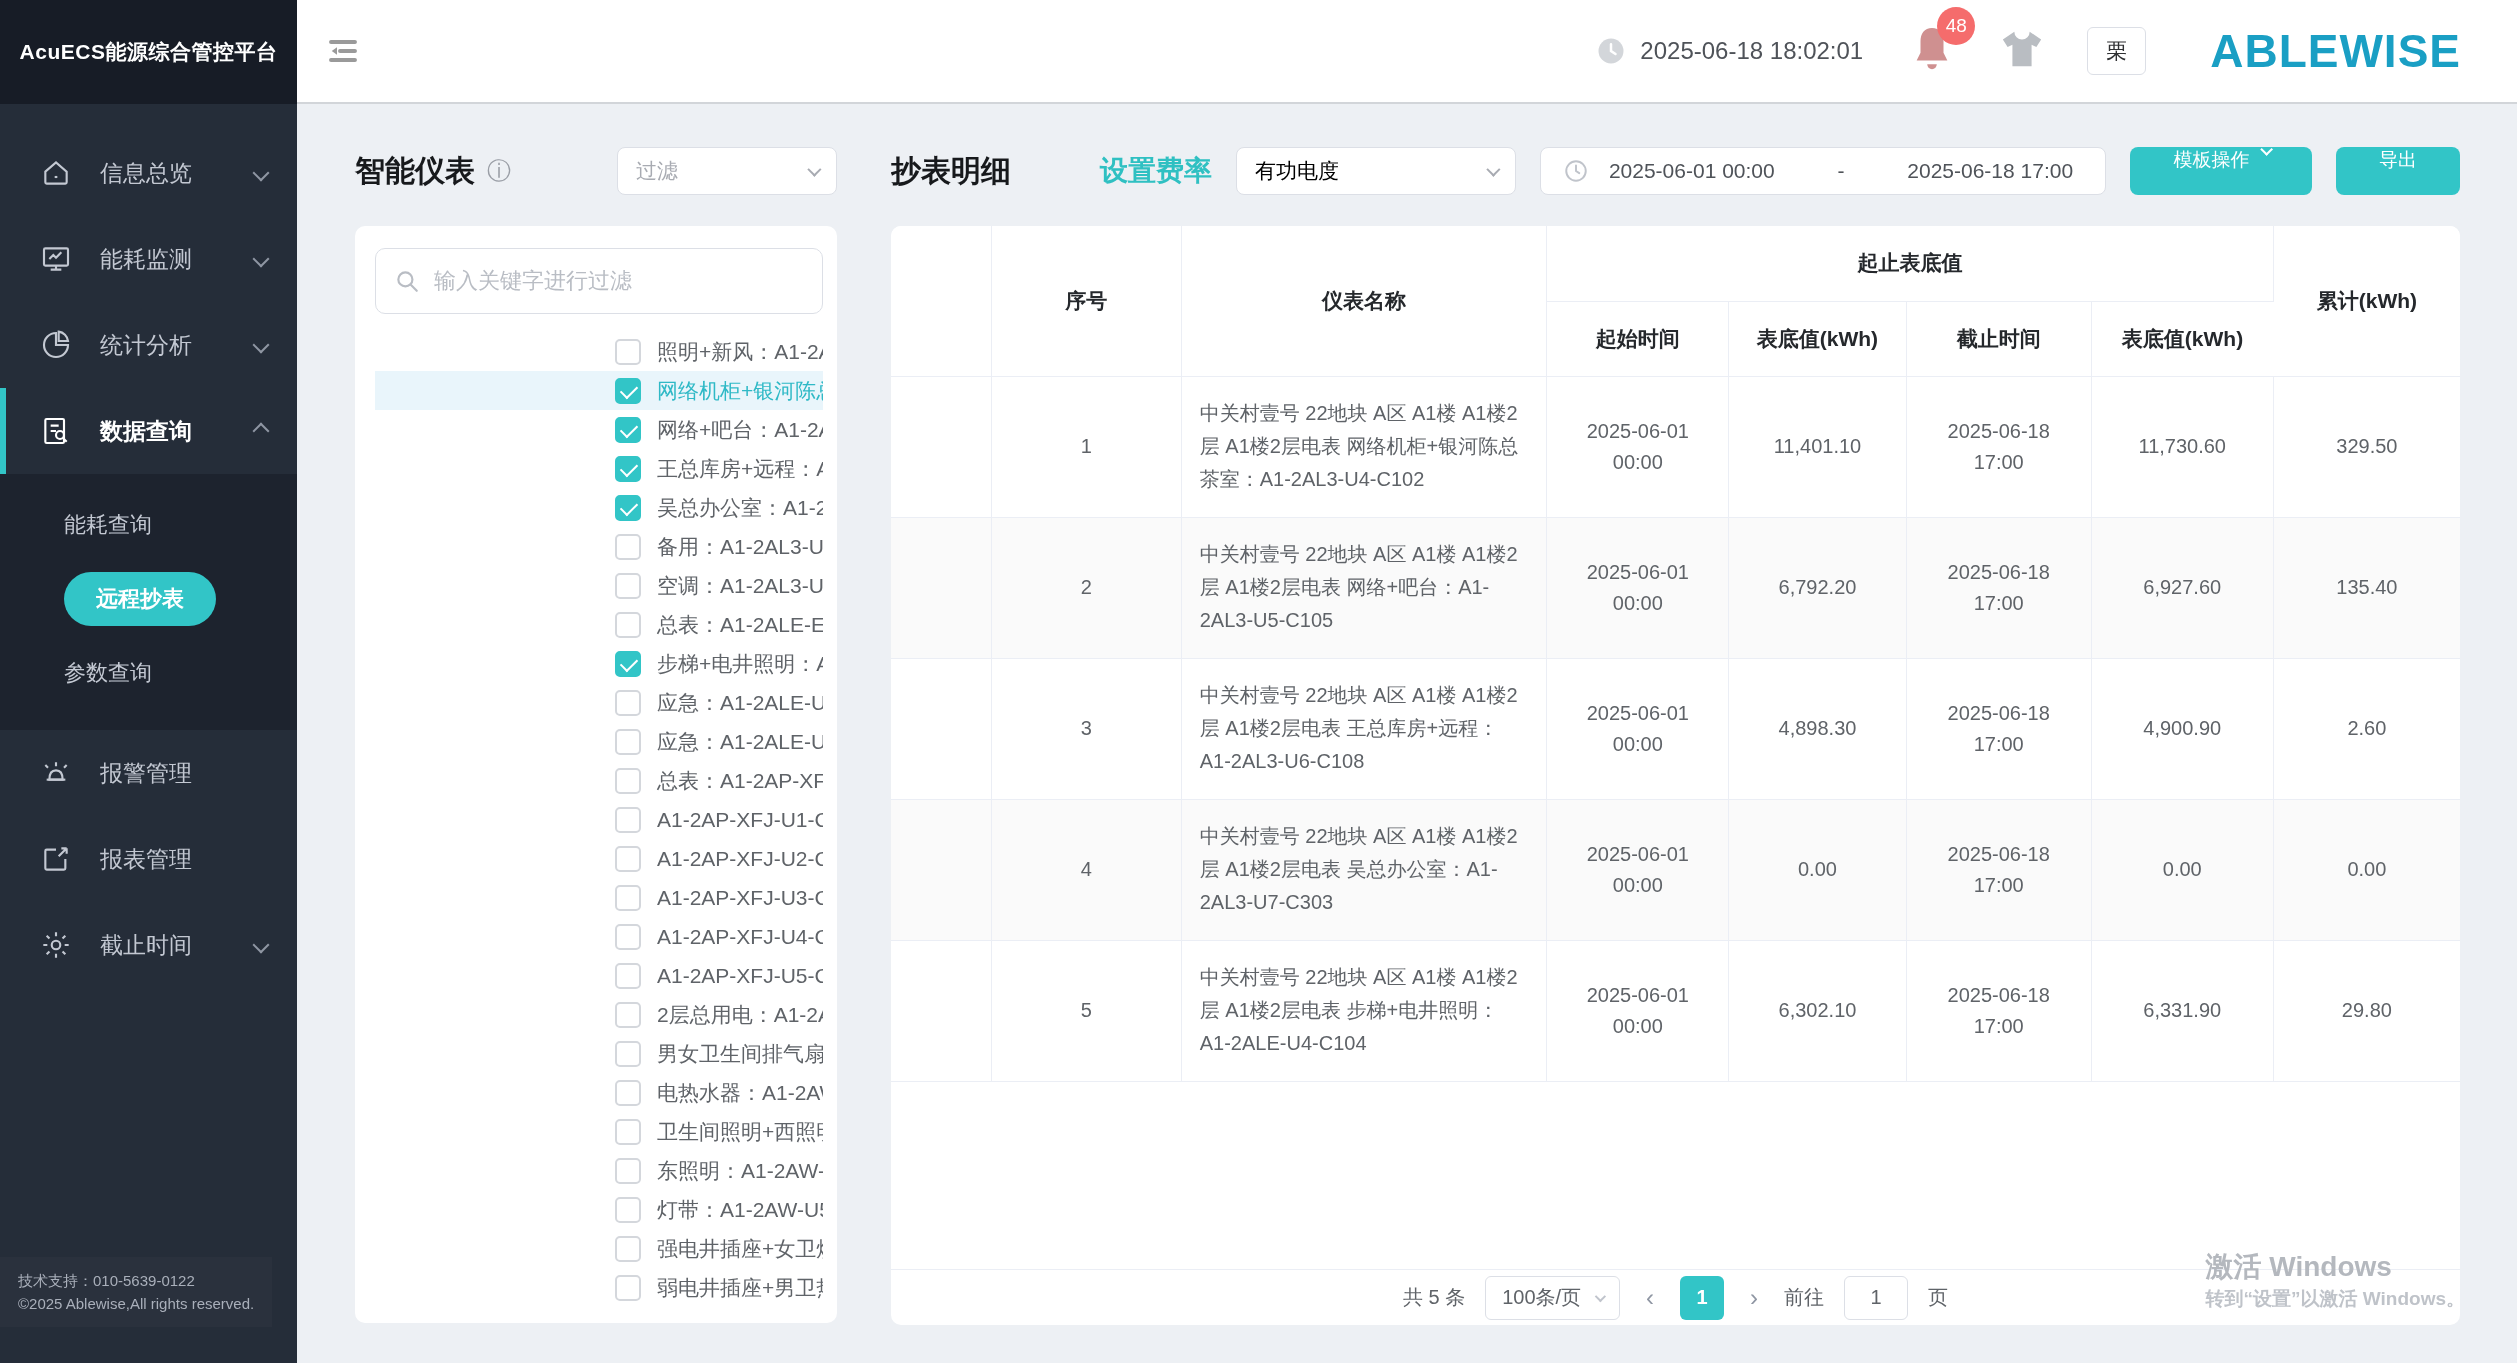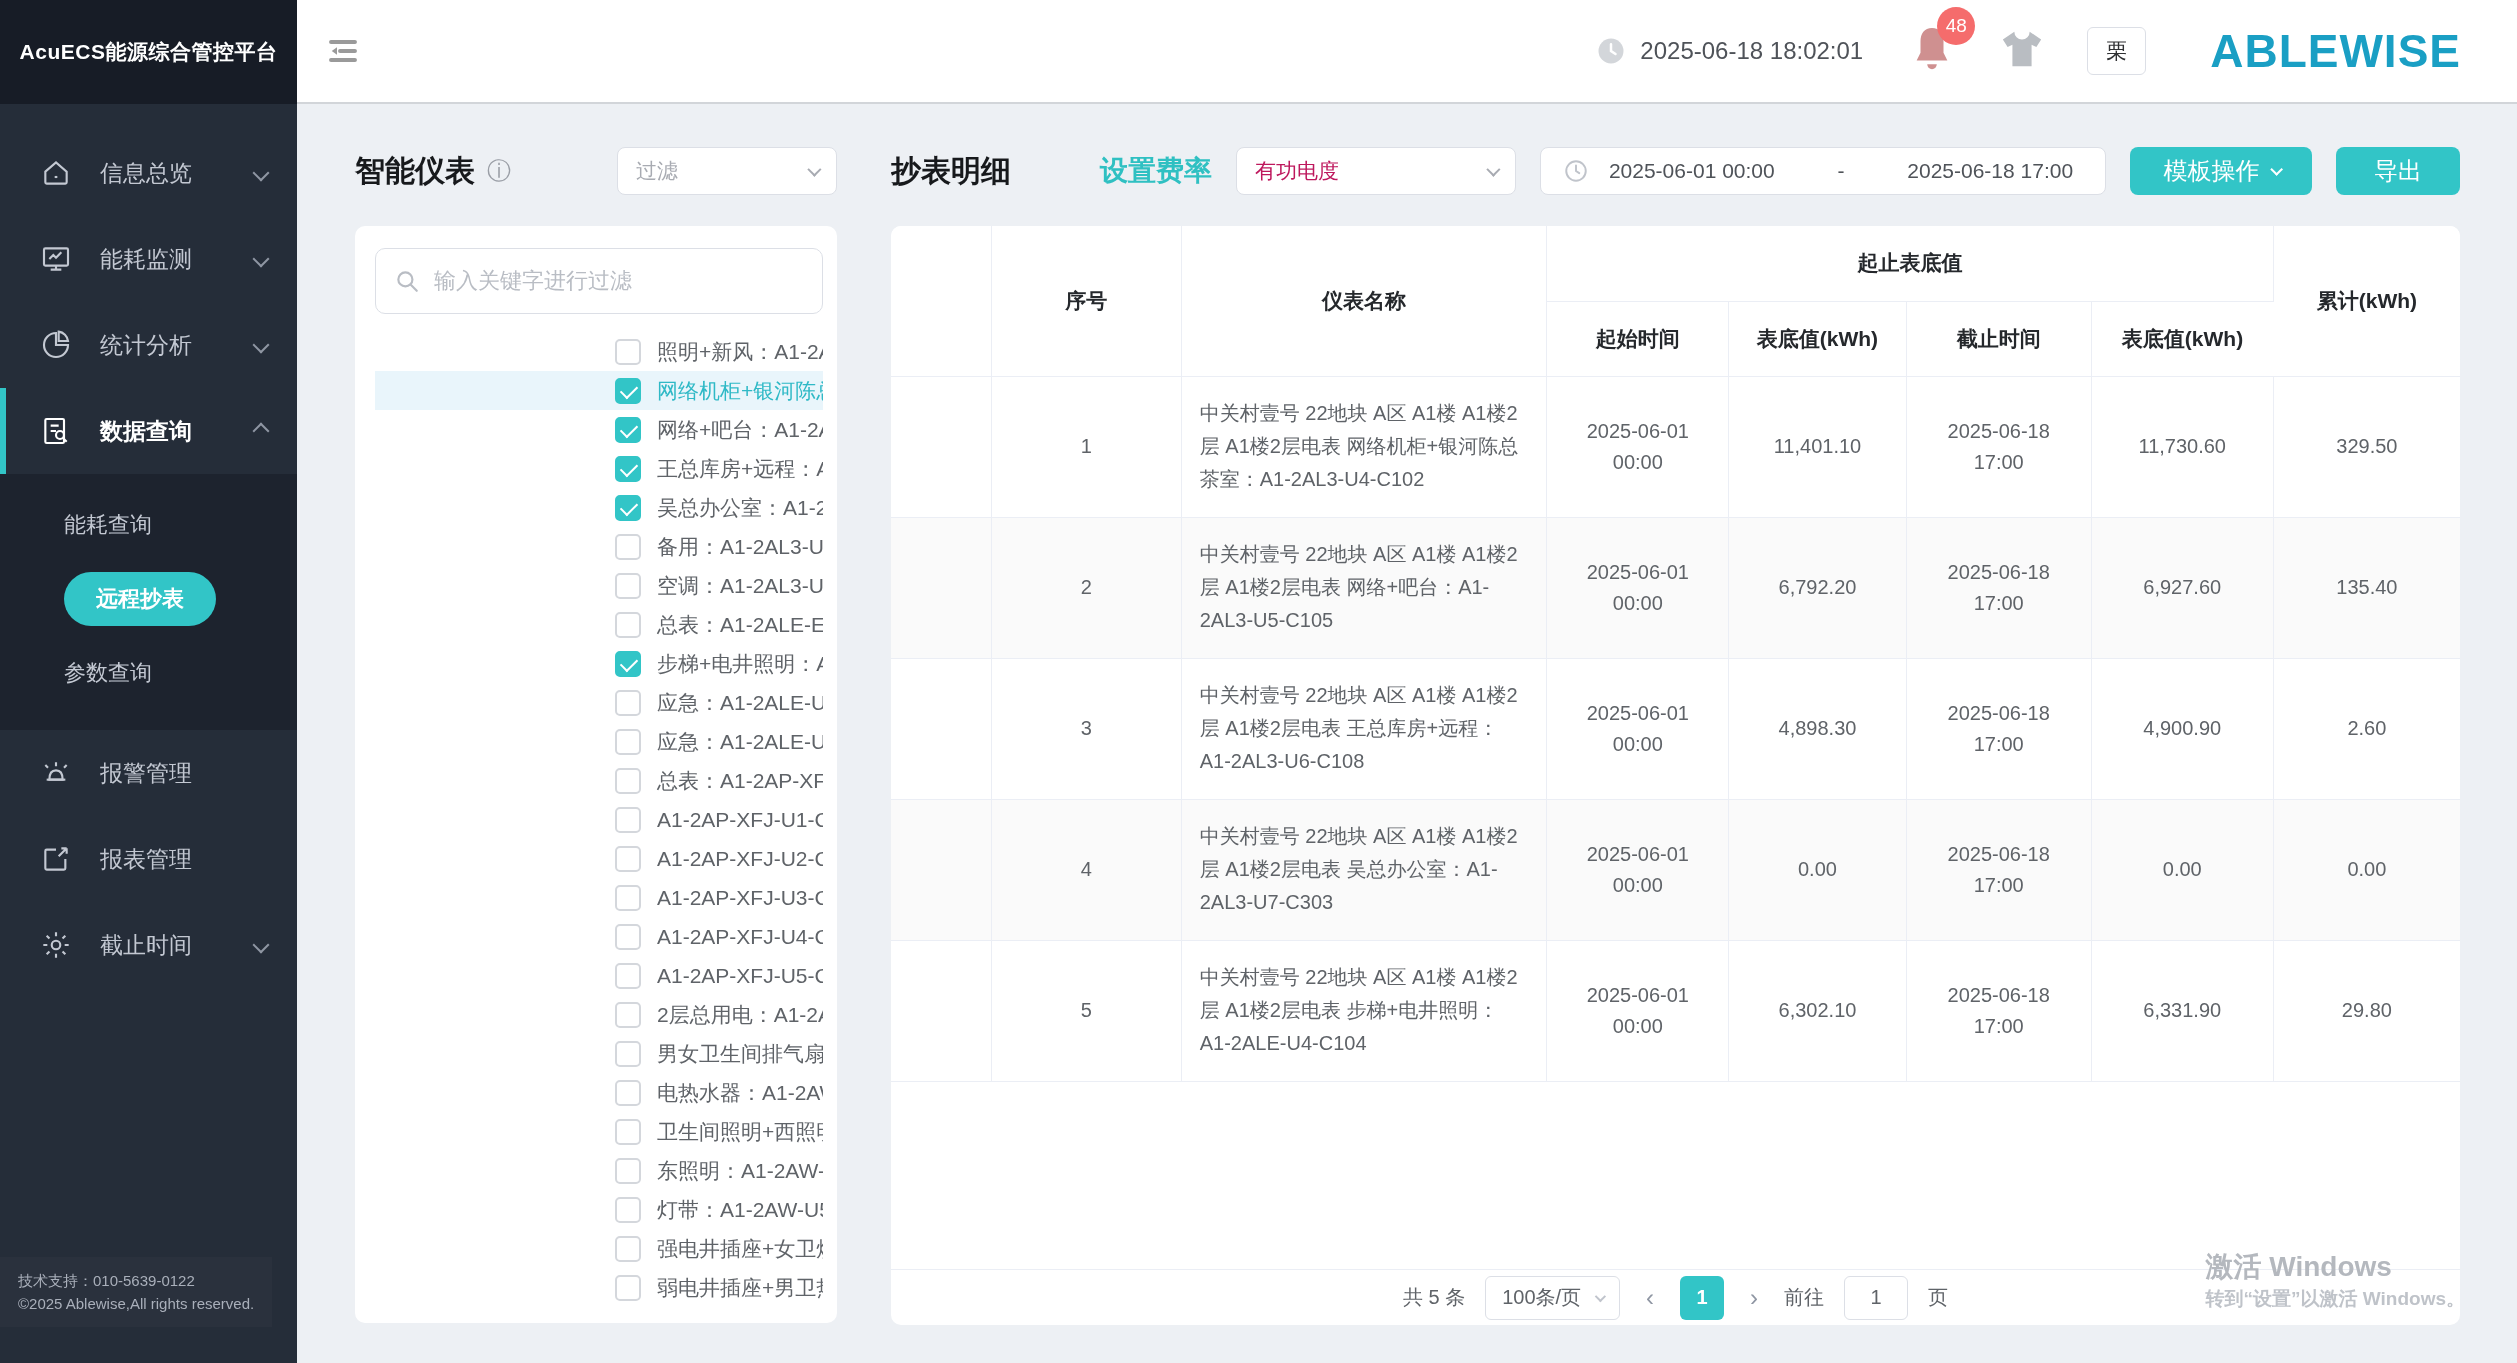--- a/index.html
+++ b/index.html
@@ -55,25 +55,25 @@
   .list-item { height:39px; display:flex; align-items:center; gap:16px; padding-left:240px; font-size:21px; color:#5f6368; white-space:nowrap; overflow:hidden; cursor:pointer; }
   .list-item.selected { background:#e9f5fb; color:#2fb9c6; }
   .checkbox { width:26px; height:26px; border:2px solid #d4d7dc; border-radius:5px; background:#fff; flex-shrink:0; position:relative; }
   .checkbox.checked { background:#32c5c7; border-color:#32c5c7; }
   .checkbox.checked::after { content:""; position:absolute; left:7px; top:2px; width:8px; height:14px; border-right:2.5px solid #fff; border-bottom:2.5px solid #fff; transform:rotate(45deg); }
 
   
   .right-col { flex:1; display:flex; flex-direction:column; overflow:hidden; }
   .right-head { display:flex; align-items:center; height:50px; margin-bottom:30px; gap:24px; }
   .set-rate { color:#2fc0c2; font-size:28px; font-weight:bold; margin-left:auto; cursor:pointer; }
-  .metric-select { width:280px; color:#be185d; }
+  .metric-select { width:280px; color:#000000; }
   .date-range { background:#fff; border:1px solid #dcdfe6; border-radius:8px; height:48px; width:566px; display:flex; align-items:center; padding:0 22px; gap:10px; font-size:21px; color:#4f5359; }
   .date-range .sep { flex:1; text-align:center; color:#4f5359; }
   .date-range .dval { flex:2; text-align:center; }
-  .btn { background:#32c5c7; color:#fff; border:none; border-radius:8px; height:48px; font-size:24px; display:flex; align-items:center; justify-content:center; gap:10px; cursor:pointer; font-family:inherit; }
+  .btn { background:#32c5c7; color:#fff; border:none; border-radius:8px; height:48px; font-size:19px; display:flex; justify-content:center; gap:10px; cursor:pointer; font-family:inherit; }
   .btn .chev { width:9px; height:9px; border-color:#fff; transform:rotate(45deg) translateY(-3px); }
   .btn-template { width:182px; }
   .btn-export { width:124px; }
 
   .table-panel { background:#fff; border-radius:10px; flex:1; margin-bottom:38px; display:flex; flex-direction:column; overflow:hidden; }
   table { width:100%; border-collapse:collapse; table-layout:fixed; }
   th, td { border-right:1px solid #ebeef5; border-bottom:1px solid #ebeef5; }
   th:last-child, td:last-child { border-right:none; }
   thead th { font-size:21px; font-weight:bold; color:#25282c; height:75px; text-align:center; background:#fff; }
   tbody td { font-size:20px; color:#5f6368; text-align:center; height:141px; line-height:31px; }

